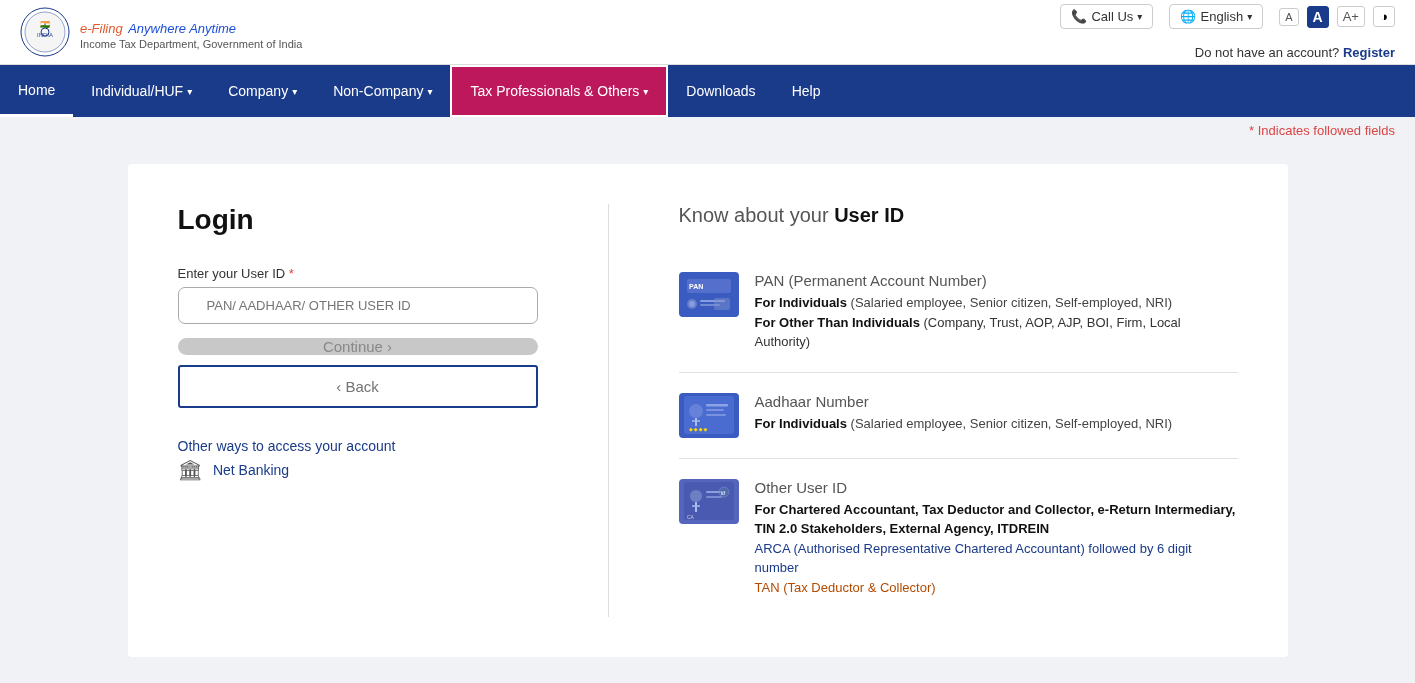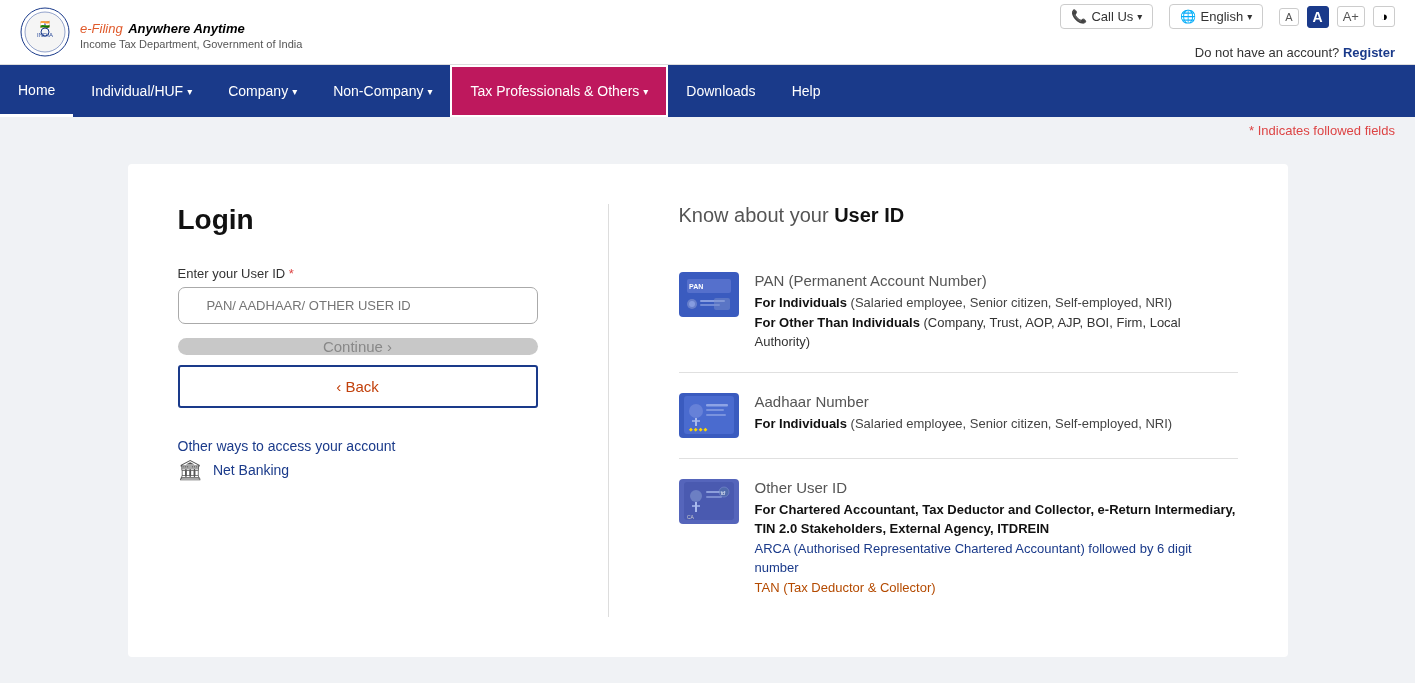--- a/index.html
+++ b/index.html
@@ -209,21 +209,21 @@
       margin-bottom: 10px;
       display: flex;
       align-items: flex-start;
       justify-content: center;
       gap: 6px;
     }
     .btn-back {
       width: 100%;
       padding: 11px;
       background: #fff;
-      color: #c2410c;
+      color: #737373;
       border: 2px solid #1a3a8a;
       border-radius: 3px;
       font-size: 15px;
       cursor: pointer;
       display: flex;
       align-items: center;
       justify-content: center;
       gap: 6px;
       margin-bottom: 30px;
     }
@@ -329,21 +329,21 @@
     <svg class="logo-emblem" viewBox="0 0 50 50" xmlns="http://www.w3.org/2000/svg">
       <circle cx="25" cy="25" r="24" fill="#fff" stroke="#1a3a8a" stroke-width="1"></circle>
       <circle cx="25" cy="25" r="20" fill="#f5f5f5" stroke="#2a4a9a" stroke-width="0.5"></circle>
       <text x="25" y="20" text-anchor="middle" font-size="8" fill="#1a3a8a" font-weight="bold">🇮🇳</text>
       <text x="25" y="30" text-anchor="middle" font-size="6" fill="#2a4a9a">INDIA</text>
       <circle cx="25" cy="25" r="4" fill="none" stroke="#1a3a8a" stroke-width="1"></circle>
     </svg>
     <div class="logo-text">
       <div class="logo-efiling">
         <span>e-Filing</span>
-        <span style="color:#000000; font-style:italic; font-size:13px; font-weight:bold;">Anywhere Anytime</span>
+        <span style="color:#1d4ed8; font-style:italic; font-size:13px; font-weight:normal;">Anywhere Anytime</span>
       </div>
       <div class="logo-subtitle">Income Tax Department, Government of India</div>
     </div>
   </div>
   <div class="top-right">
     <div class="top-right-top">
       <div class="call-us">
         <span>📞</span>
         <span>Call Us</span>
         <span style="font-size:10px;">▾</span>

